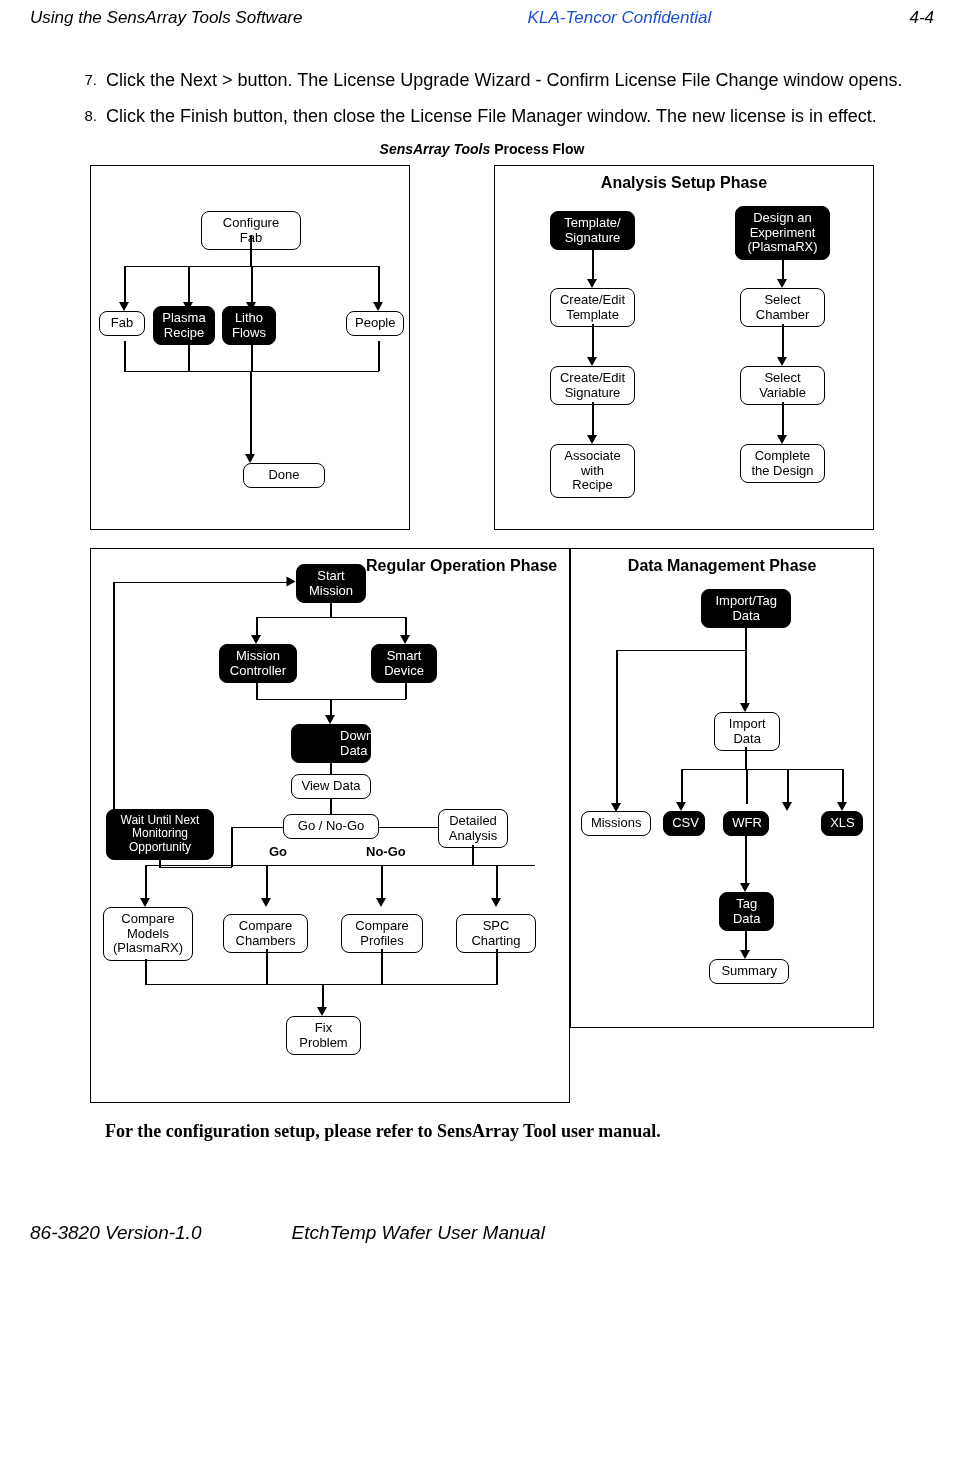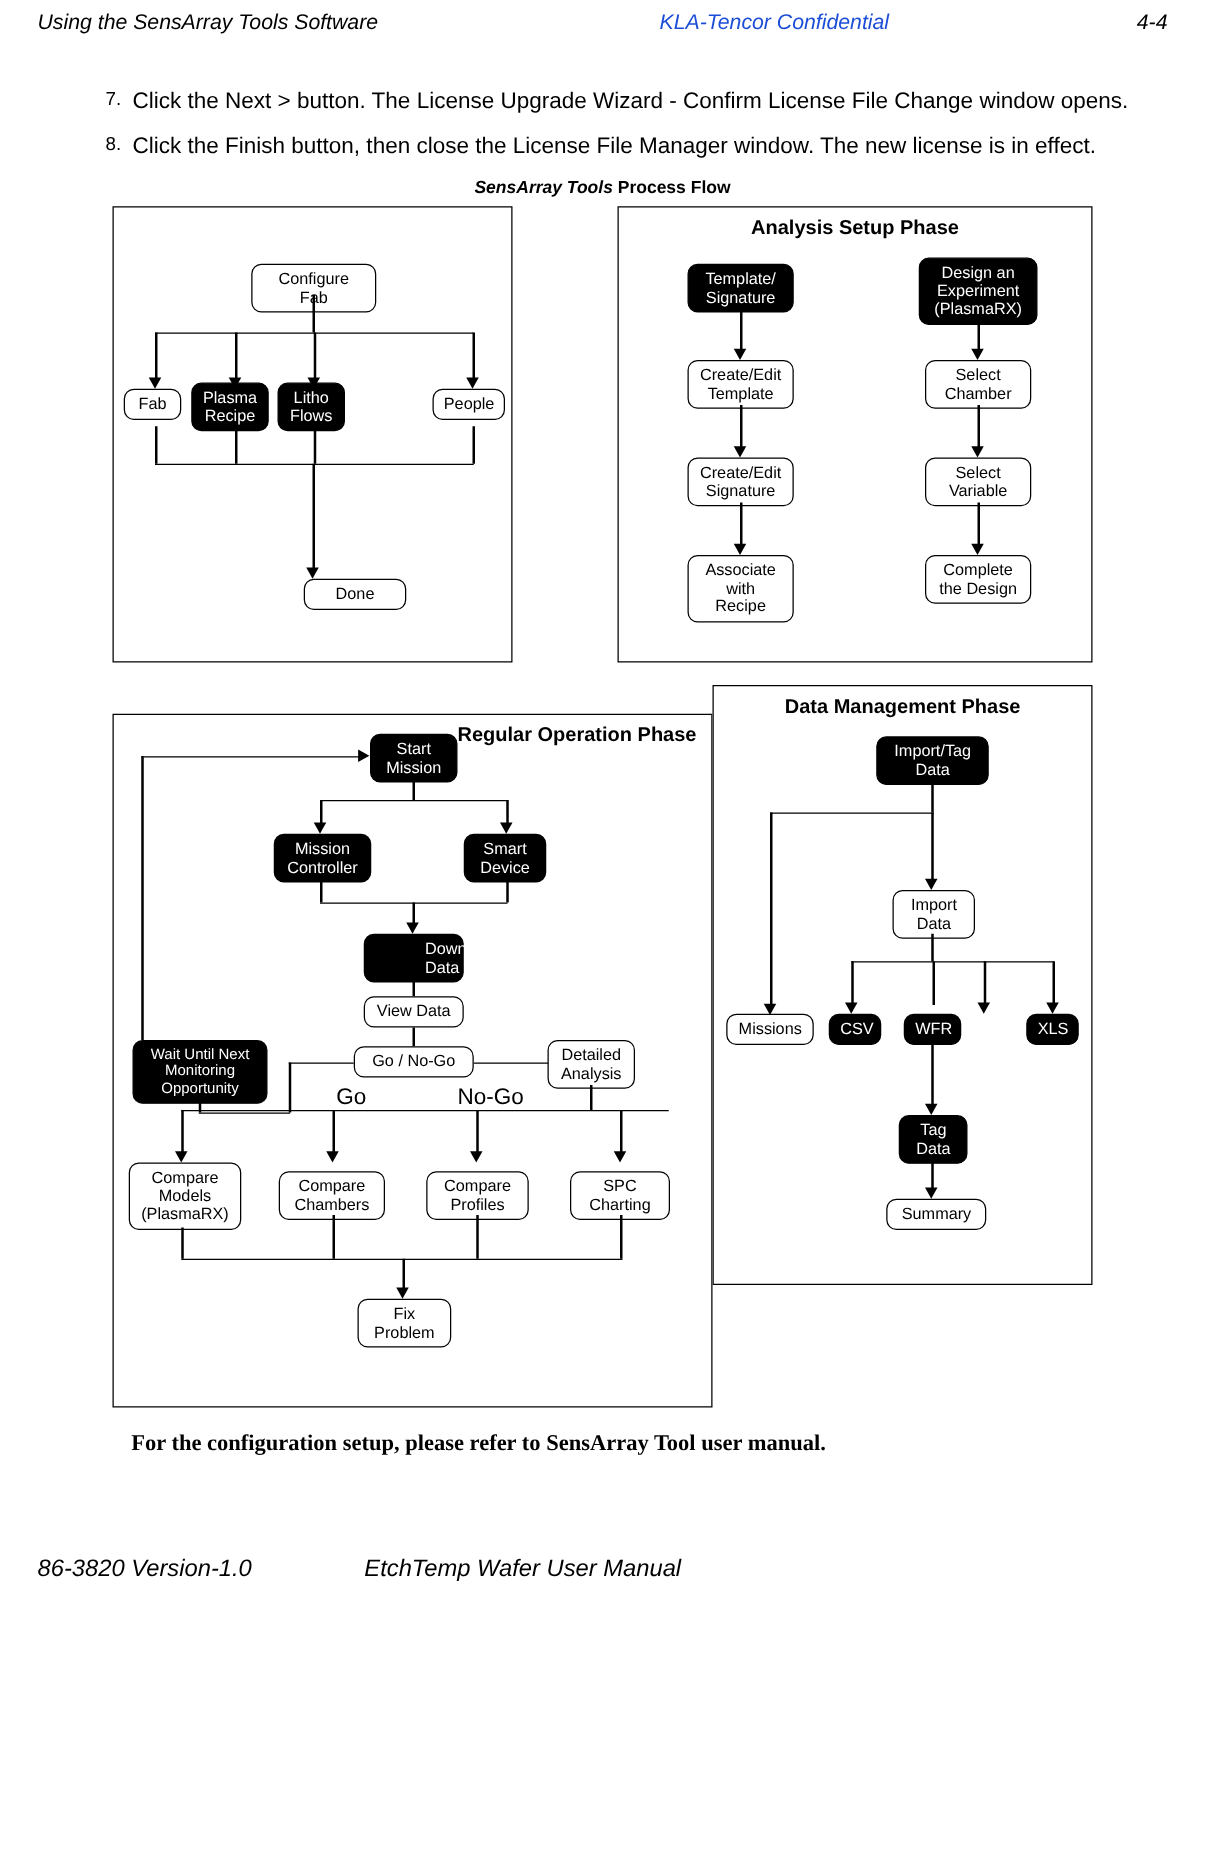--- a/index.html
+++ b/index.html
@@ -111,22 +111,22 @@
     display: flex;
     justify-content: flex-start;
     gap: 90px;
     font-style: italic;
     font-size: 19px;
     margin-top: 80px;
     padding-left: 0;
   }
   .go-label, .nogo-label {
     position: absolute;
-    font-weight: normal;
-    font-size: 18px;
+    font-weight: bold;
+    font-size: 13px;
   }
 </style>
 </head>
 <body>
 
 <div class="page">
 
   <div class="header">
     <span>Using the SensArray Tools Software</span>
     <span class="center">KLA-Tencor Confidential</span>
@@ -212,21 +212,21 @@
 Variable</div>
       <div class="line" style="left:287px; top:236px; width:1.5px; height:35px;"></div>
       <div class="arrow-head" style="left:282px; top:269px;"></div>
       <div class="node" style="left:245px; top:278px; width:85px; white-space:pre-line;">Complete
 the Design</div>
     </div>
   </div>
 
   <div class="diagram-row">
 
-    <div class="diagram-box" style="width:490px; height:555px;margin-top:23px;">
+    <div class="diagram-box" style="width:490px; height:555px;">
       <div class="phase-title" style="text-align:right; margin-right:12px;">Regular Operation Phase</div>
 
       <div class="node node-fill" style="left:205px; top:15px; width:70px; white-space:pre-line;">Start
 Mission</div>
       <div class="line" style="left:239px; top:50px; width:1.5px; height:18px;"></div>
       <div class="line" style="left:165px; top:68px; width:150px; height:1.5px;"></div>
       <div class="line" style="left:165px; top:68px; width:1.5px; height:20px;"></div>
       <div class="line" style="left:314px; top:68px; width:1.5px; height:20px;"></div>
       <div class="arrow-head" style="left:160px; top:86px;"></div>
       <div class="arrow-head" style="left:309px; top:86px;"></div>

